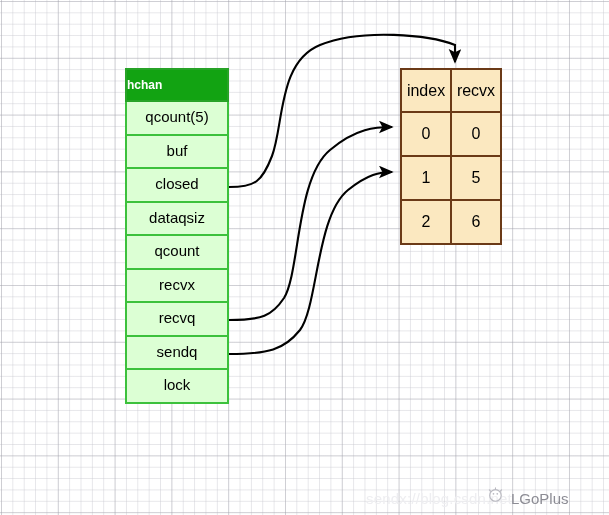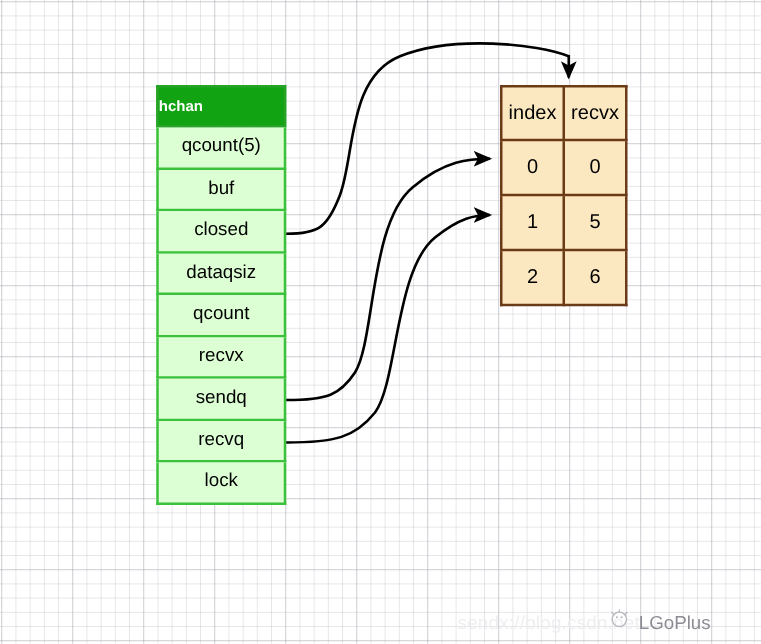--- a/index.html
+++ b/index.html
@@ -130,22 +130,22 @@
 
   <div class="struct-table">
     <div class="struct-header">hchan</div>
 
     <div class="struct-row">qcount(5)</div>
     <div class="struct-row">buf</div>
     <div class="struct-row">closed</div>
     <div class="struct-row">dataqsiz</div>
     <div class="struct-row">qcount</div>
     <div class="struct-row">recvx</div>
+    <div class="struct-row">recvq</div>
     <div class="struct-row">sendq</div>
-    <div class="struct-row">recvq</div>
     <div class="struct-row">lock</div>
   </div>
 
   <table class="buf-table">
     <tbody>
         <tr>
       <th>index</th>
       <th>recvx</th>
     </tr>
     <tr>

